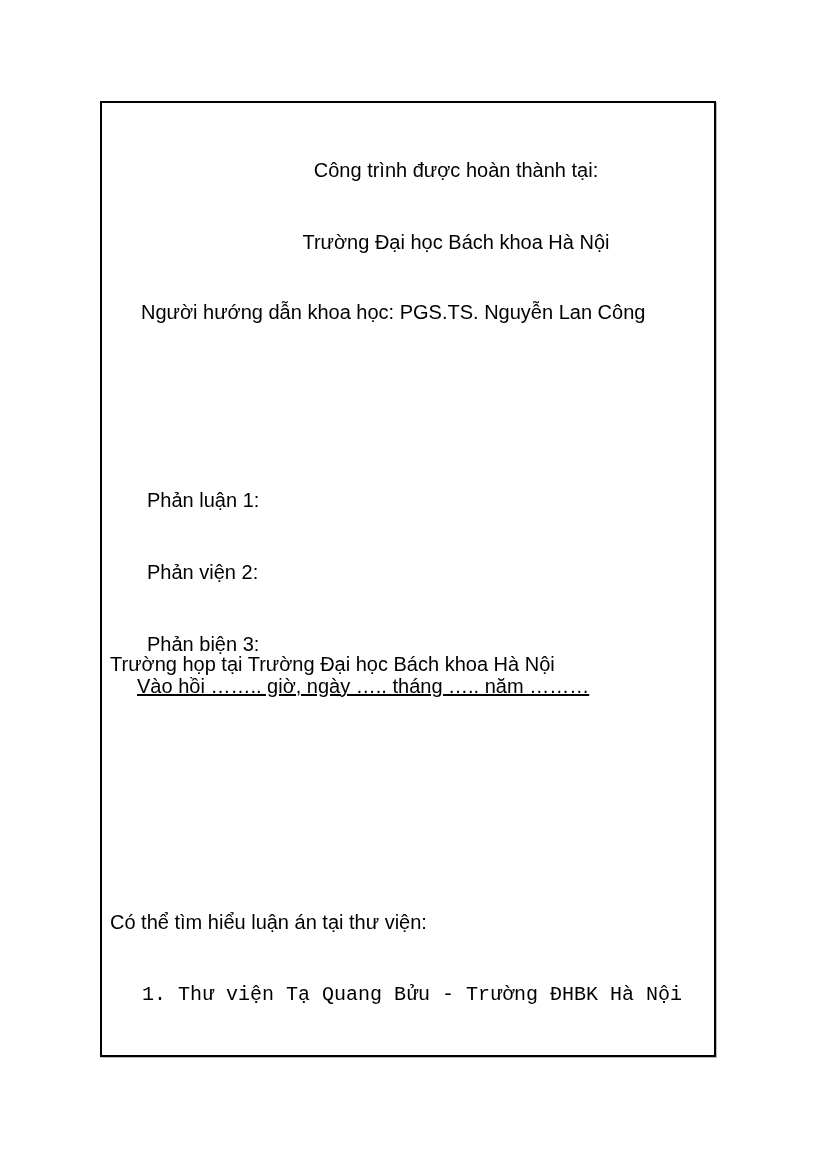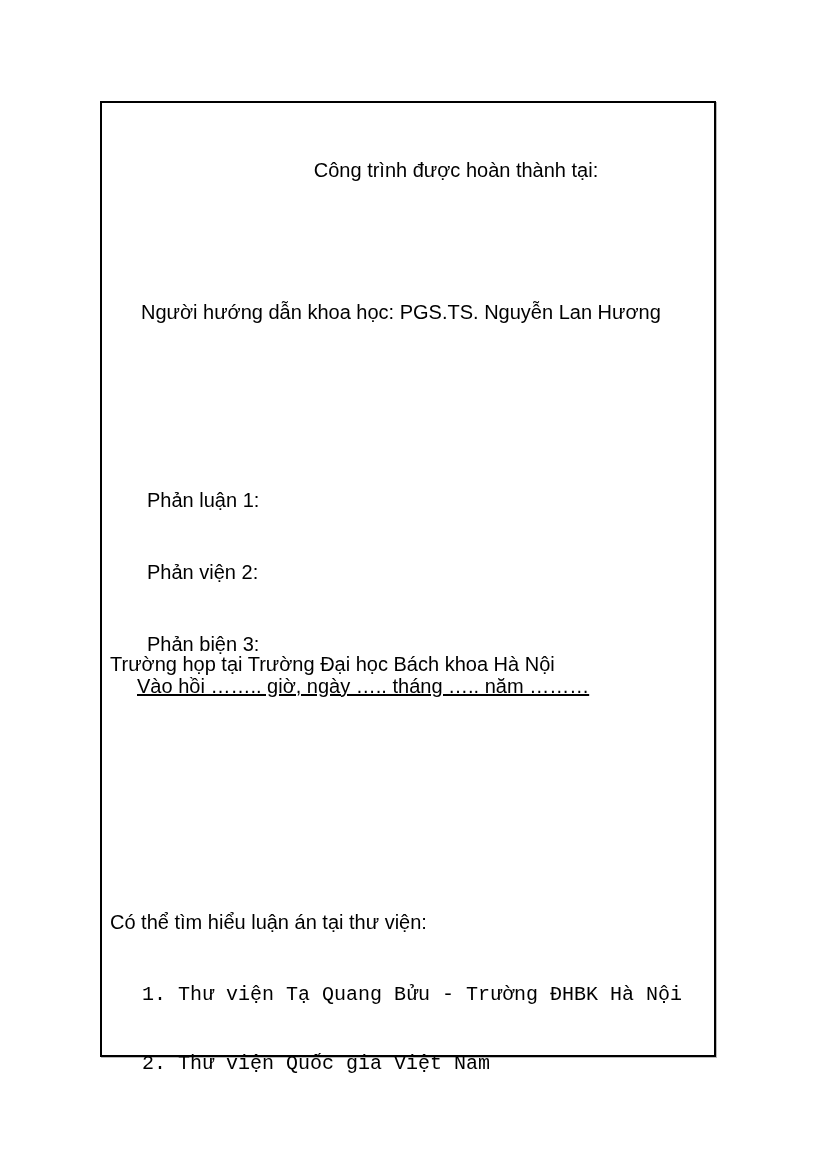--- a/index.html
+++ b/index.html
@@ -71,36 +71,36 @@
 </style>
 </head>
 <body>
 
 <div class="page">
 
   <div class="doc-box"></div>
 
   <div class="txt title-block">
     <div>Công trình được hoàn thành tại:</div>
+    <div>Trường Đại học Bách khoa Hà Nội</div>
   </div>
 
-  <div class="txt advisor-line">Người hướng dẫn khoa học: PGS.TS. Nguyễn Lan Hương</div>
+  <div class="txt advisor-line">Người hướng dẫn khoa học: PGS.TS. Nguyễn Lan Công</div>
 
   <div class="txt reviewers-block">
     <div>Phản luận 1:</div>
     <div>Phản viện 2:</div>
     <div>Phản biện 3:</div>
   </div>
 
   <div class="txt defense-paragraph">
     <div>Trường họp tại Trường Đại học Bách khoa Hà Nội</div>
   </div>
 
   <div class="txt time-line">Vào hồi …….. giờ, ngày ….. tháng ….. năm ………</div>
 
   <div class="txt library-heading">Có thể tìm hiểu luận án tại thư viện:</div>
 
   <div class="txt library-list">
     <div>1. Thư viện Tạ Quang Bửu - Trường ĐHBK Hà Nội</div>
-    <div>2. Thư viện Quốc gia Việt Nam</div>
   </div>
 
 </div>
 
 </body></html>

